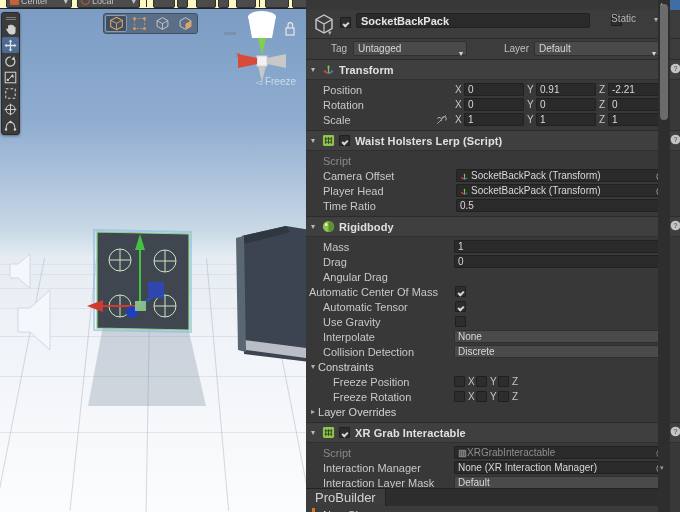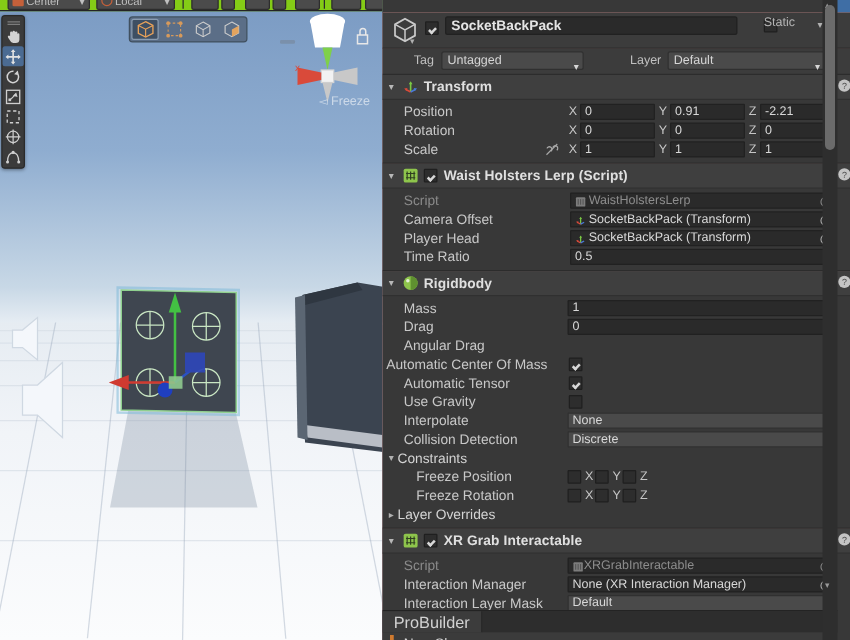--- a/index.html
+++ b/index.html
@@ -23,21 +23,21 @@
     position: absolute; left: 0; top: 258px; width: 306px; height: 254px;
     background: linear-gradient(to bottom, #e6ecf2 0%, #f1f4f8 35%, #fbfcfd 100%);
   }
   
   .grid-h { position: absolute; left: 0; height: 1px; background: rgba(150,165,185,0.45); }
   .grid-v { position: absolute; background: rgba(150,165,185,0.40); transform-origin: top center; }
 
   
   #top-toolbar {
     position: absolute; left: 0; top: 0; width: 306px; height: 9px;
-    background: #84cc16; border-bottom: 1px solid #242424; overflow: hidden;
+    background: #fef9c3; border-bottom: 1px solid #242424; overflow: hidden;
   }
   .tb-btn {
     position: absolute; top: -7px; height: 15px; background: #4b4b4b;
     border: 1px solid #2d2d2d; border-radius: 2px; color: #c0c0c0;
     font-size: 9px; line-height: 15px; padding: 0 3px; white-space: nowrap;
   }
   .tb-sq { position: absolute; top: -5px; height: 13px; width: 16px; background: #4b4b4b; border: 1px solid #2d2d2d; border-radius: 2px; }
   .tb-sep { position: absolute; top: -4px; width: 1px; height: 11px; background: #2b2b2b; }
 
   
@@ -507,31 +507,20 @@
             <span class="vdots">
                 <i></i>
                 <i></i>
                 <i></i>
               </span>
           </span>
         </div>
         <div style="padding:2px 0 3px 0">
           <div class="row" style="padding-left:17px">
             <span class="row-lbl dim">Script</span>
-            <div class="fld dimtxt" style="left:150px;width:212px">
-              <span class="objico"><svg width="9" height="9" viewBox="0 0 12 12">
-                    <rect x="1" y="1" width="10" height="10" rx="1" fill="#7c7c7c"></rect>
-                    <path d="M3.4 3 L3.4 9 M6 3 L6 9 M8.6 3 L8.6 9" stroke="#4a4a4a" stroke-width=".9"></path>
-                  </svg></span>
-              <span class="objtxt">WaistHolstersLerp</span>
-              <span class="circ"><svg width="9" height="9" viewBox="0 0 12 12">
-                    <circle cx="6" cy="6" r="5" fill="none" stroke="#8c8c8c" stroke-width="1.1"></circle>
-                    <circle cx="6" cy="6" r="1.8" fill="#8c8c8c"></circle>
-                  </svg></span>
-            </div>
           </div>
           <div class="row" style="padding-left:17px">
             <span class="row-lbl">Camera Offset</span>
             <div class="fld" style="left:150px;width:212px">
               <span class="objico"><svg width="9" height="9" viewBox="0 0 16 16">
                     <path d="M8 13 L8 4" stroke="#7ac943" stroke-width="1.8"></path>
                     <path d="M8 2.5 L6 5.6 L10 5.6 Z" fill="#7ac943"></path>
                     <path d="M8 13 L3 10.4" stroke="#d94a3a" stroke-width="1.8"></path>
                     <path d="M1.4 9.6 L5 8.9 L4.2 12.2 Z" fill="#d94a3a"></path>
                     <path d="M8 13 L13 10.4" stroke="#4a7bd9" stroke-width="1.8"></path>

